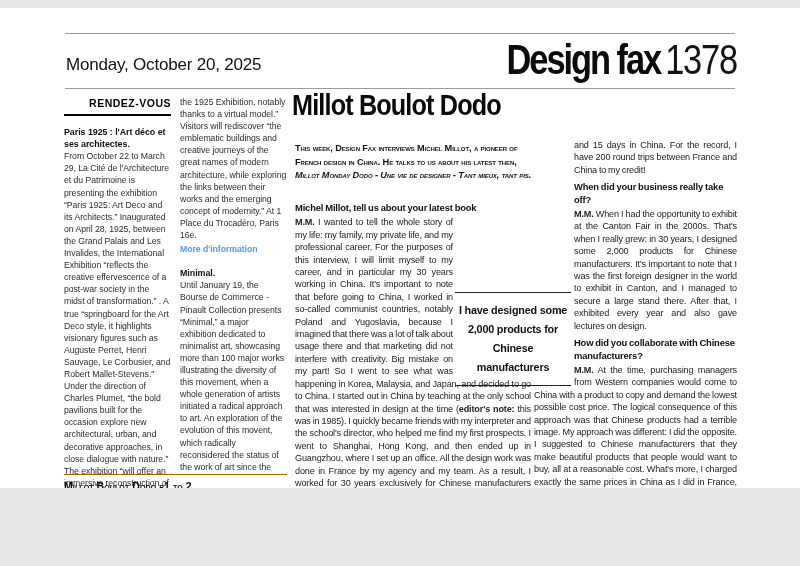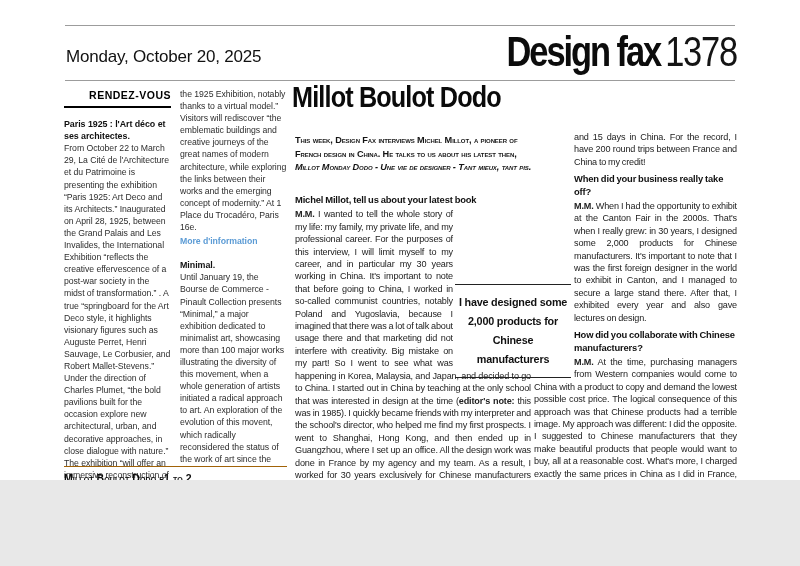--- a/index.html
+++ b/index.html
@@ -1,19 +1,19 @@
 <!DOCTYPE html>
 <html style="--link: #5b9bd5; --ink: #1a1a1a; --rule: #9c9c9c;"><head>
 <meta charset="utf-8">
 <style>
   html,body{margin:0;padding:0;background:#e8e8e8;}
   .page{
     position:relative; width:800px; height:480px; background:#ffffff;
     font-family:"Liberation Sans", sans-serif; color:var(--ink,#1a1a1a);
-    overflow:hidden; margin:0 auto;
+    overflow:hidden; margin:8px auto;
   }
   .rule{position:absolute; height:1px; background:var(--rule,#9c9c9c);}
   .rule-top{left:65px; top:25px; width:670px;}
   .rule-header{left:65px; top:80px; width:670px;}
   .rule-footer{left:65px; top:524px; width:670px;}
 
   .date{position:absolute; left:66px; top:47px; font-size:17px; letter-spacing:-0.2px; color:#111;}
   .brand{position:absolute; right:63px; top:31px; white-space:nowrap;
          transform:scaleX(0.82); transform-origin:100% 0; line-height:1;}
   .brand-name{font-size:42px; font-weight:800; letter-spacing:-2.5px; color:#0c0c0c;}

